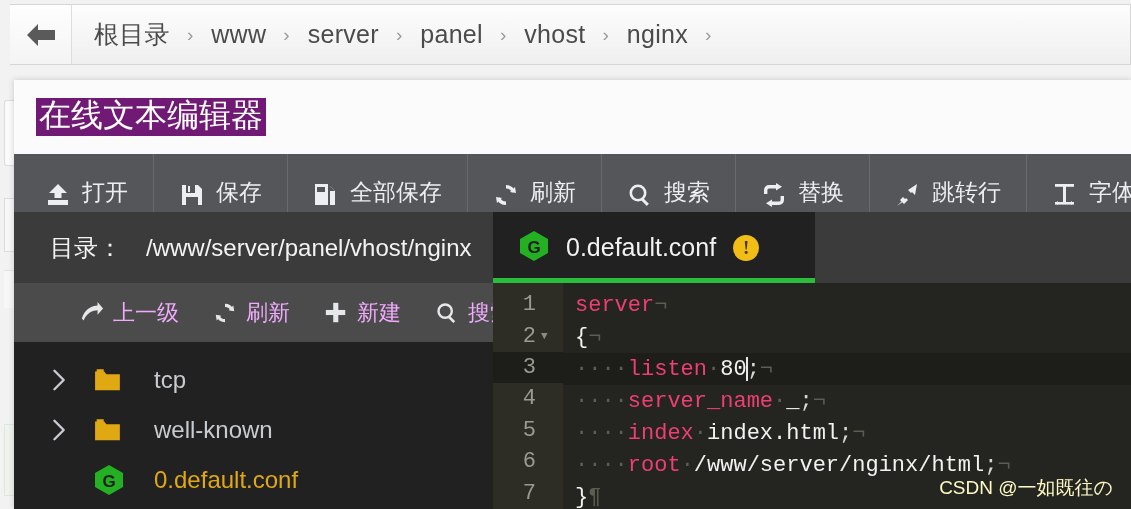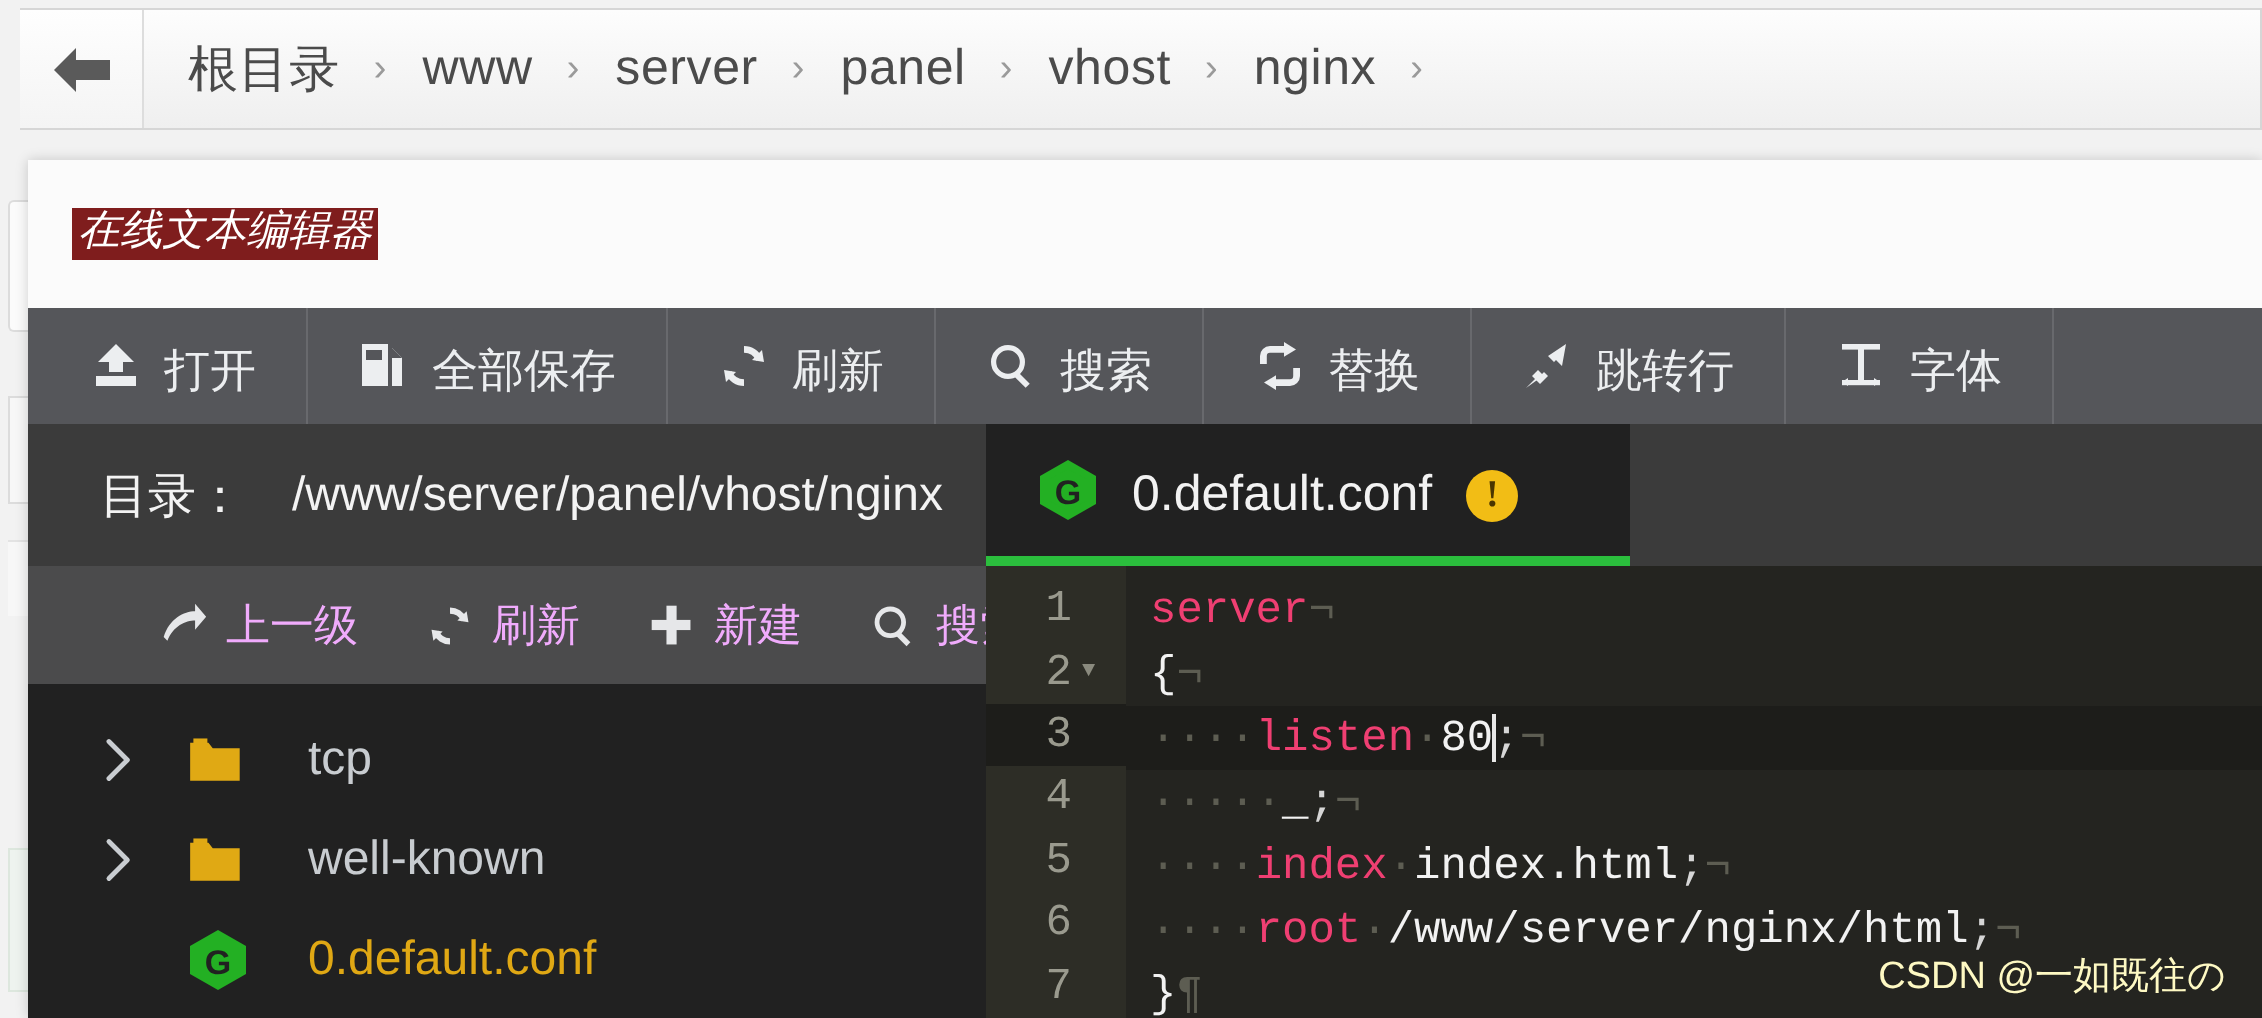--- a/index.html
+++ b/index.html
@@ -61,32 +61,32 @@
     background: #fff;
     box-shadow: 0 0 6px rgba(0,0,0,.18);
     display: flex; flex-direction: column;
     overflow: hidden;
   }
   .modal-head {
     height: 74px; min-height:74px; background: #fbfbfb;
     display: flex; align-items: center; padding-left: 22px;
   }
   .modal-title {
-    font-size: 21px; color: #ffffff; background: #7f1d1d;
-    padding: 1px 3px 3px 3px; line-height: 1.05; font-style: italic;
+    font-size: 32px; color: #ffffff; background: #701a75;
+    padding: 1px 3px 3px 3px; line-height: 1.05;
   }
 
   
   .toolbar {
     height: 58px; min-height:58px; background: #55565a;
     display: flex; align-items: stretch; color: #e9eaec;
   }
   .tb-item {
-    display: flex; align-items: flex-start; gap: 11px;
-    padding: 16px 25px;
+    display: flex; align-items: flex-end; gap: 11px;
+    padding: 4px 25px;
     border-right: 1px solid #68696d;
     font-size: 23px; color: #eceef0; cursor: pointer; white-space: nowrap;
   }
   .tb-item:first-child { padding-left: 31px; }
   .tb-item svg { display: block; flex: 0 0 auto; }
 
   
   .body { flex: 1; display: flex; min-height: 0; }
 
   .left-pane {
@@ -229,20 +229,31 @@
 
     <div class="toolbar" id="toolbar">
         <div class="tb-item">
           <span>
             <svg width="26" height="26" viewBox="0 0 26 26">
               <path d="M13 2 L4 11 L9.5 11 L9.5 16 L16.5 16 L16.5 11 L22 11 Z" fill="#eceef0"></path>
        <rect x="3" y="18" width="20" height="5" fill="#eceef0"></rect>
             </svg>
           </span>
           <span>打开</span>
+        </div>
+        <div class="tb-item">
+          <span>
+            <svg width="26" height="26" viewBox="0 0 26 26">
+              <path d="M3 3 h16 l4 4 v16 h-20 z" fill="#eceef0"></path>
+       <rect x="7" y="3" width="9" height="8" fill="#55565a"></rect>
+       <rect x="9" y="4" width="2" height="6" fill="#eceef0"></rect>
+       <rect x="7" y="15" width="12" height="8" fill="#55565a"></rect>
+            </svg>
+          </span>
+          <span>保存</span>
         </div>
         <div class="tb-item">
           <span>
             <svg width="26" height="26" viewBox="0 0 26 26">
               <path d="M2 2 h13 v21 h-13 z" fill="#eceef0"></path>
        <rect x="4" y="5" width="8" height="5" fill="#55565a"></rect>
        <path d="M17 4 l5 5 v14 h-5 z" fill="#eceef0"></path>
        <path d="M17 4 l5 5 h-5 z" fill="#55565a"></path>
             </svg>
           </span>
@@ -435,21 +446,21 @@
               </div>
               <div class="gline">
                 <span>7</span>
                 <span class="fold empty">▼</span>
               </div>
             </div>
           <div class="code" id="code">
               <div class="cline"><span class="kw">server</span><span class="eol">¬</span></div>
               <div class="cline"><span class="val">{</span><span class="eol">¬</span></div>
               <div class="cline active"><span class="ws">····</span><span class="kw">listen</span><span class="ws">·</span><span class="val">80</span><span class="caret"></span><span class="punc">;</span><span class="eol">¬</span></div>
-              <div class="cline"><span class="ws">····</span><span class="ws">·</span><span class="val">_</span><span class="punc">;</span><span class="eol">¬</span></div>
+              <div class="cline"><span class="ws">····</span><span class="kw">server_name</span><span class="ws">·</span><span class="val">_</span><span class="punc">;</span><span class="eol">¬</span></div>
               <div class="cline"><span class="ws">····</span><span class="kw">index</span><span class="ws">·</span><span class="val">index.html</span><span class="punc">;</span><span class="eol">¬</span></div>
               <div class="cline"><span class="ws">····</span><span class="kw">root</span><span class="ws">·</span><span class="val">/www/server/nginx/html</span><span class="punc">;</span><span class="eol">¬</span></div>
               <div class="cline"><span class="val">}</span><span class="eol">¶</span></div>
             </div>
           <div class="watermark">CSDN @一如既往の</div>
         </div>
       </div>
 
     </div>
   </div>

